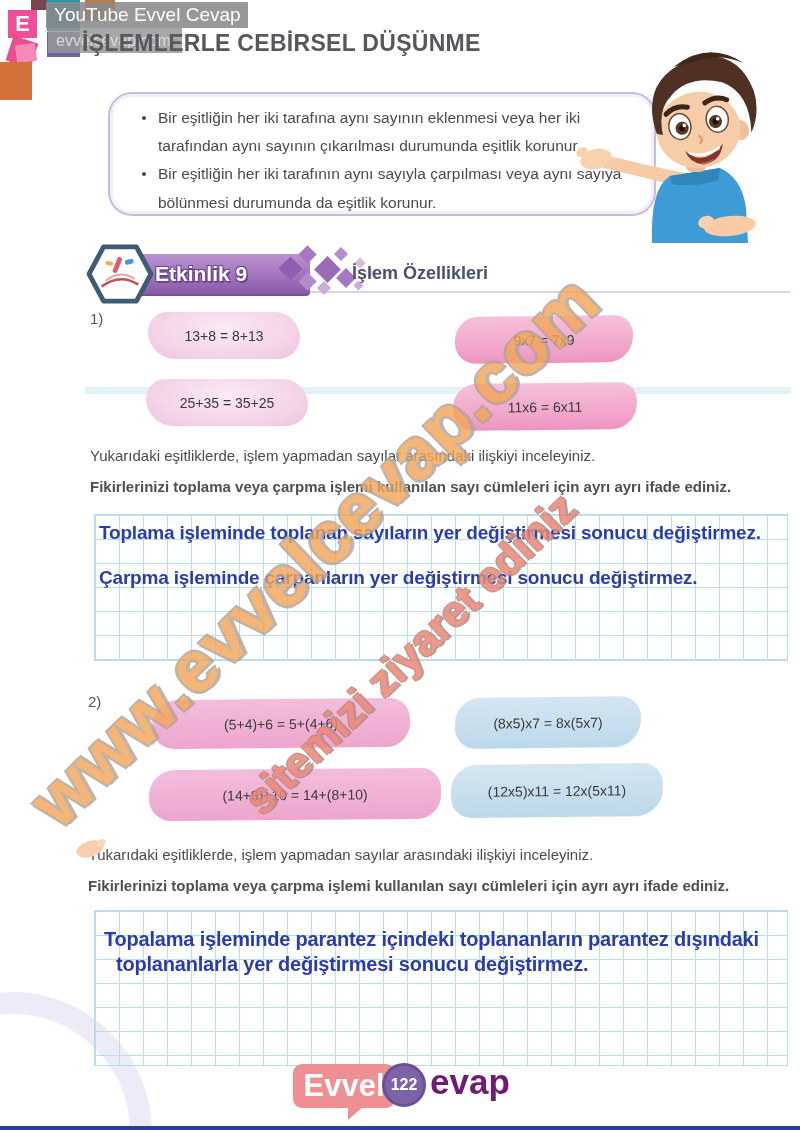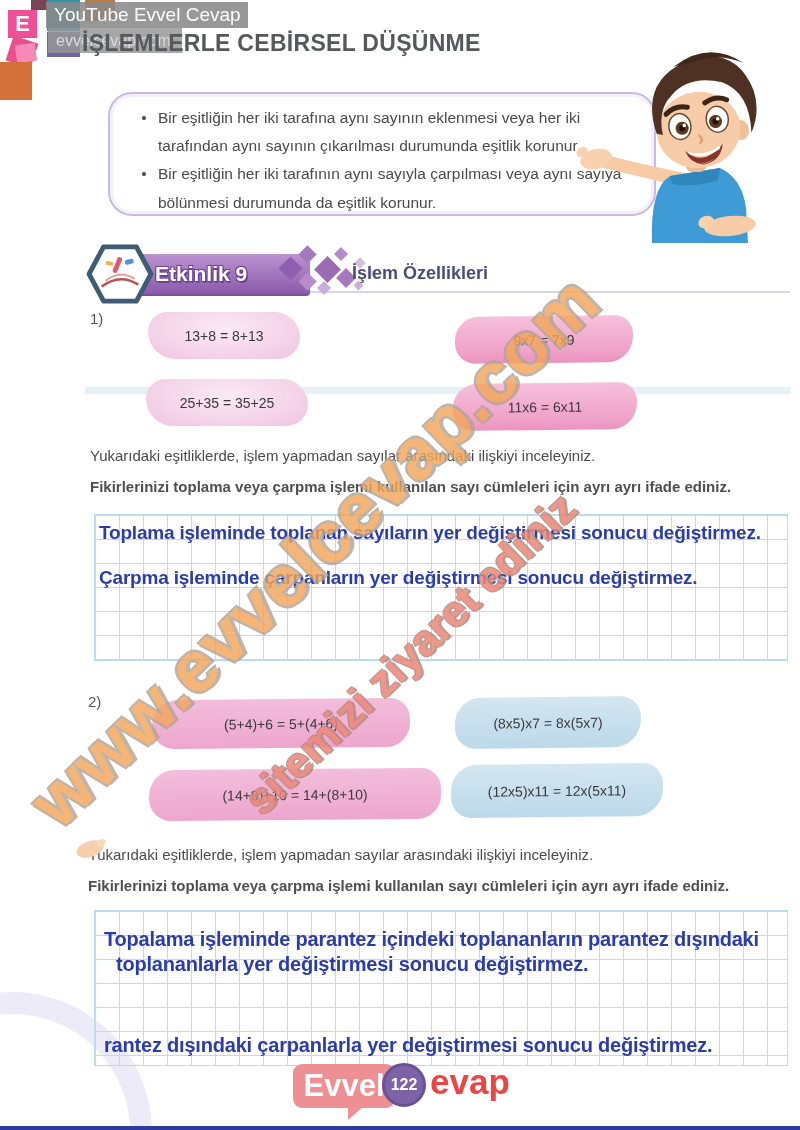--- a/index.html
+++ b/index.html
@@ -90,21 +90,21 @@
   .ring{position:absolute;left:-128px;top:992px;width:236px;height:236px;border-radius:50%;
         border:22px solid #edebf7;z-index:1;}
   .logo-bubble{position:absolute;left:293px;top:1064px;width:102px;height:44px;background:#ee8f93;
        border-radius:9px;color:#fff;font-weight:bold;font-size:31px;display:flex;align-items:center;
        justify-content:center;z-index:10;}
   .logo-tail{position:absolute;left:348px;top:1106px;width:0;height:0;z-index:10;
        border-left:16px solid #ee8f93;border-bottom:14px solid transparent;}
   .logo-circle{position:absolute;left:382px;top:1063px;width:44px;height:44px;border-radius:50%;
        background:#7d62a8;border:3px solid #6a5096;box-sizing:border-box;color:#fff;font-weight:bold;
        font-size:16px;display:flex;align-items:center;justify-content:center;z-index:11;}
-  .logo-gray{position:absolute;left:430px;top:1062px;color:#ef4444;font-weight:bold;font-size:35px;z-index:10;}
+  .logo-gray{position:absolute;left:430px;top:1062px;color:#701a75;font-weight:bold;font-size:35px;z-index:10;}
   .bottom-bar{position:absolute;left:0;top:1126px;width:800px;height:4px;background:#2c3d9e;z-index:12;}
 </style>
 </head>
 <body>
 
 <div id="page">
 
   <div class="ring"></div>
 
   <div class="blk blk-maroon"></div>
@@ -210,21 +210,20 @@
   <svg class="mini-hand" width="34" height="24" viewBox="0 0 34 24">
     <ellipse cx="18" cy="13" rx="14" ry="8" fill="#f8cfae" transform="rotate(-18 18 13)"></ellipse>
     <ellipse cx="29" cy="7" rx="5" ry="3.5" fill="#f8d8b8" transform="rotate(-30 29 7)"></ellipse>
   </svg>
   <div class="prompt" style="top:846px;left:88px;">Yukarıdaki eşitliklerde, işlem yapmadan sayılar arasındaki ilişkiyi inceleyiniz.</div>
   <div class="prompt prompt-bold" style="top:870px;left:88px;">Fikirlerinizi toplama veya çarpma işlemi kullanılan sayı cümleleri için ayrı ayrı ifade ediniz.</div>
 
   <div class="grid-box grid2"></div>
   <div class="ans ans2" style="left:104px;top:928px;">Topalama işleminde  parantez içindeki toplananların parantez dışındaki</div>
   <div class="ans ans2" style="left:116px;top:953px;">toplananlarla yer değiştirmesi sonucu değiştirmez.</div>
-  <div class="ans ans2" style="left:104px;top:1034px;">rantez dışındaki çarpanlarla yer değiştirmesi sonucu değiştirmez.</div>
 
   <div class="wm-main">www.evvelcevap.com</div>
   <div class="wm-sub">sitemizi ziyaret ediniz</div>
 
   <div class="logo-bubble">Evvel</div>
   <div class="logo-tail"></div>
   <div class="logo-circle">122</div>
   <div class="logo-gray">evap</div>
   <div class="bottom-bar"></div>
 

